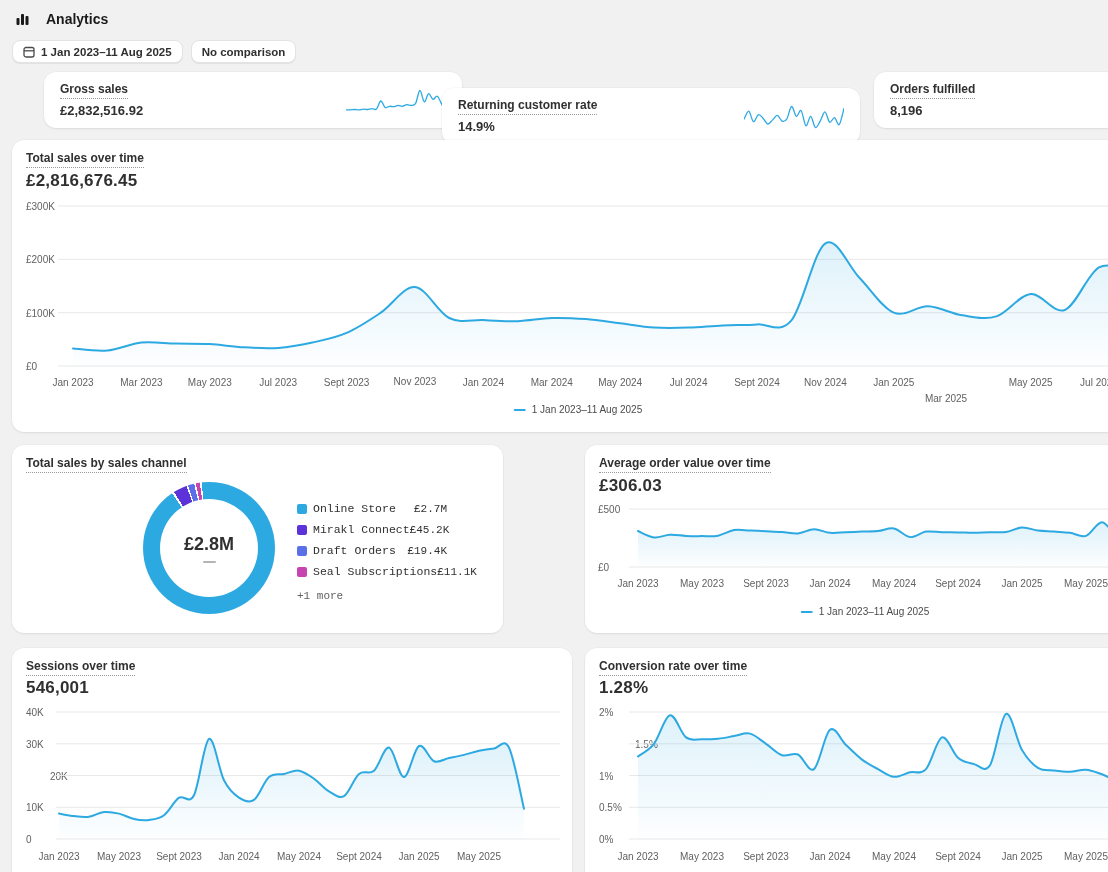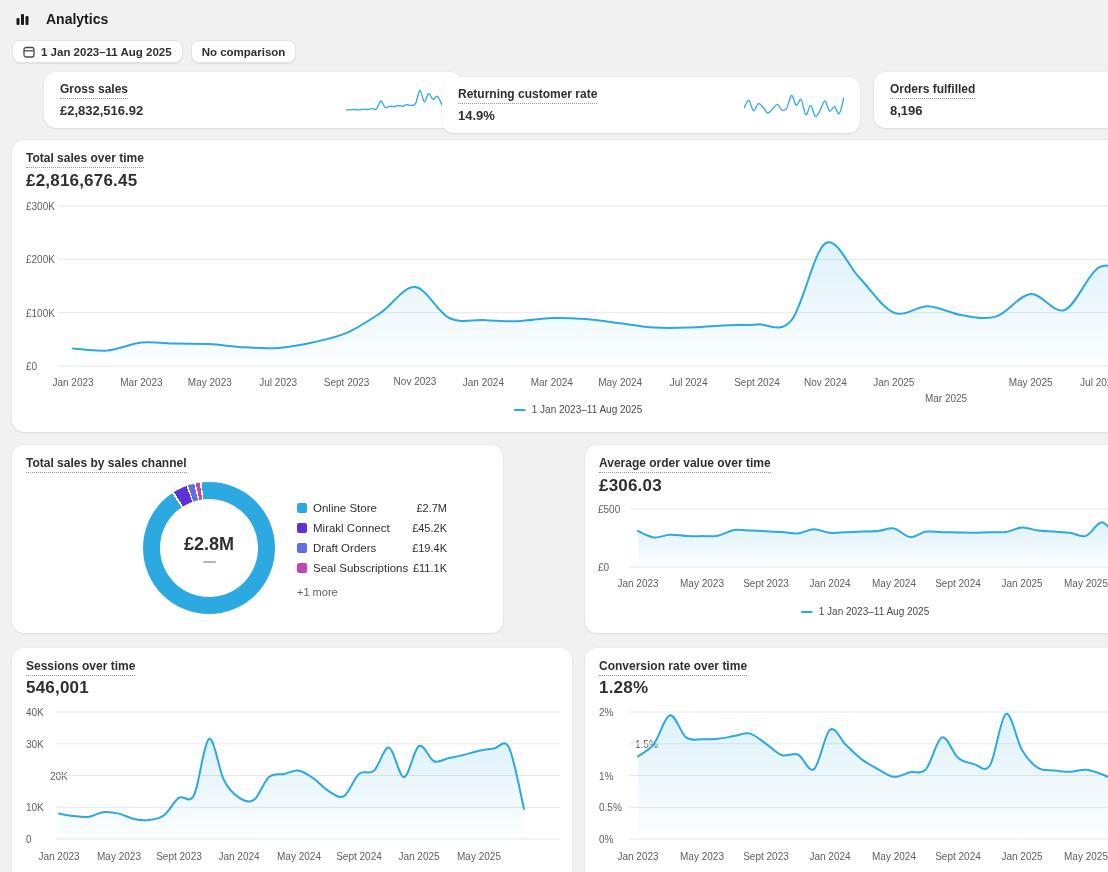--- a/index.html
+++ b/index.html
@@ -79,21 +79,21 @@
   </div>
 
   <div class="card" style="left:12px; top:72px; width:418px; height:56px;margin-left:32px;">
     <span class="metric-title" style="left:16px; top:10px;">Gross sales</span>
     <span class="metric-value" style="left:16px; top:31px;">£2,832,516.92</span>
     <div class="spark"><svg width="100" height="26">
           <path d="M0,21.884615384615387C0.7,21.9 2.9,22.0 4.3,21.9C5.8,21.8 7.2,21.5 8.7,21.5C10.1,21.5 11.6,22.0 13.0,21.9C14.5,21.8 15.9,21.1 17.4,21.1C18.8,21.0 20.3,21.5 21.7,21.5C23.2,21.4 24.6,20.7 26.1,20.7C27.5,20.6 29.0,22.4 30.4,21.1C31.9,19.8 33.3,13.3 34.8,13.0C36.2,12.7 37.7,18.6 39.1,19.5C40.6,20.3 42.0,18.4 43.5,18.3C44.9,18.1 46.4,18.8 47.8,18.7C49.3,18.5 50.7,17.5 52.2,17.4C53.6,17.4 55.1,18.4 56.5,18.3C58.0,18.1 59.4,16.8 60.9,16.6C62.3,16.5 63.8,17.6 65.2,17.4C66.7,17.2 68.1,17.9 69.6,15.4C71.0,12.9 72.5,2.8 73.9,2.5C75.4,2.2 76.8,13.3 78.3,13.8C79.7,14.3 81.2,6.1 82.6,5.7C84.1,5.3 85.5,11.0 87.0,11.4C88.4,11.8 89.9,7.3 91.3,8.2C92.8,9.0 94.2,13.7 95.7,16.2C97.1,18.8 99.3,22.3 100.0,23.5" fill="none" stroke="#2DA9E2" stroke-width="1.3"></path>
         </svg></div>
   </div>
 
-  <div class="card" style="left:442px; top:77px; width:418px; height:56px;">
+  <div class="card" style="left:442px; top:88px; width:418px; height:56px;">
     <span class="metric-title" style="left:16px; top:10px;">Returning customer rate</span>
     <span class="metric-value" style="left:16px; top:31px;">14.9%</span>
     <div class="spark"><svg width="100" height="26">
           <path d="M0,15.333333333333334C0.8,14.0 3.2,6.8 4.8,7.2C6.3,7.6 7.9,17.1 9.5,17.7C11.1,18.2 12.7,11.3 14.3,10.7C15.9,10.1 17.5,12.6 19.0,14.2C20.6,15.7 22.2,19.7 23.8,20.0C25.4,20.3 27.0,17.4 28.6,15.9C30.2,14.5 31.7,11.1 33.3,11.3C34.9,11.4 36.5,16.5 38.1,17.1C39.7,17.7 41.3,17.2 42.9,14.8C44.4,12.3 46.0,2.9 47.6,2.5C49.2,2.1 50.8,11.7 52.4,12.4C54.0,13.1 55.6,5.0 57.1,6.6C58.7,8.1 60.3,20.8 61.9,21.8C63.5,22.7 65.1,12.1 66.7,12.4C68.3,12.7 69.8,22.7 71.4,23.5C73.0,24.3 74.6,19.7 76.2,17.1C77.8,14.5 79.4,7.6 81.0,7.8C82.5,7.9 84.1,17.3 85.7,18.3C87.3,19.2 88.9,13.2 90.5,13.6C92.1,14.0 93.7,22.1 95.2,20.6C96.8,19.0 99.2,7.0 100.0,4.2" fill="none" stroke="#2DA9E2" stroke-width="1.3"></path>
         </svg></div>
   </div>
 
   <div class="card" style="left:874px; top:72px; width:418px; height:56px;">
     <span class="metric-title" style="left:16px; top:10px;">Orders fulfilled</span>
     <span class="metric-value" style="left:16px; top:31px;">8,196</span>
@@ -145,21 +145,21 @@
   </div>
 
   <div class="card" style="left:12px; top:445px; width:491px; height:188px;">
     <span class="metric-title" style="left:14px; top:11px;">Total sales by sales channel</span>
     <div class="donut" style="left: 131px; top: 37px; width: 132px; height: 132px; background: conic-gradient(rgb(45, 169, 226) 0deg, rgb(45, 169, 226) 326deg, rgb(255, 255, 255) 326deg, rgb(255, 255, 255) 328deg, rgb(91, 51, 217) 328deg, rgb(91, 51, 217) 340deg, rgb(255, 255, 255) 340deg, rgb(255, 255, 255) 341.5deg, rgb(90, 111, 232) 341.5deg, rgb(90, 111, 232) 347deg, rgb(255, 255, 255) 347deg, rgb(255, 255, 255) 348.5deg, rgb(198, 67, 178) 348.5deg, rgb(198, 67, 178) 352deg, rgb(255, 255, 255) 352deg, rgb(255, 255, 255) 353.5deg, rgb(45, 169, 226) 353.5deg, rgb(45, 169, 226) 360deg);">
       <div class="donut-hole">
         <span class="donut-center-value">£2.8M</span>
         <span class="donut-center-dash"></span>
       </div>
     </div>
-    <div class="donut-legend" style="left:285px; top:57px; width:150px;">
+    <div class="donut-legend" style="left:285px; top:57px; width:150px;font-family:Liberation Mono, monospace;">
       <div class="legend-row">
         <span class="swatch" style="background: rgb(45, 169, 226);"></span>
         <span class="legend-label">Online Store</span>
         <span class="legend-value">£2.7M</span>
       </div>
       <div class="legend-row">
         <span class="swatch" style="background: rgb(91, 51, 217);"></span>
         <span class="legend-label">Mirakl Connect</span>
         <span class="legend-value">£45.2K</span>
       </div>

